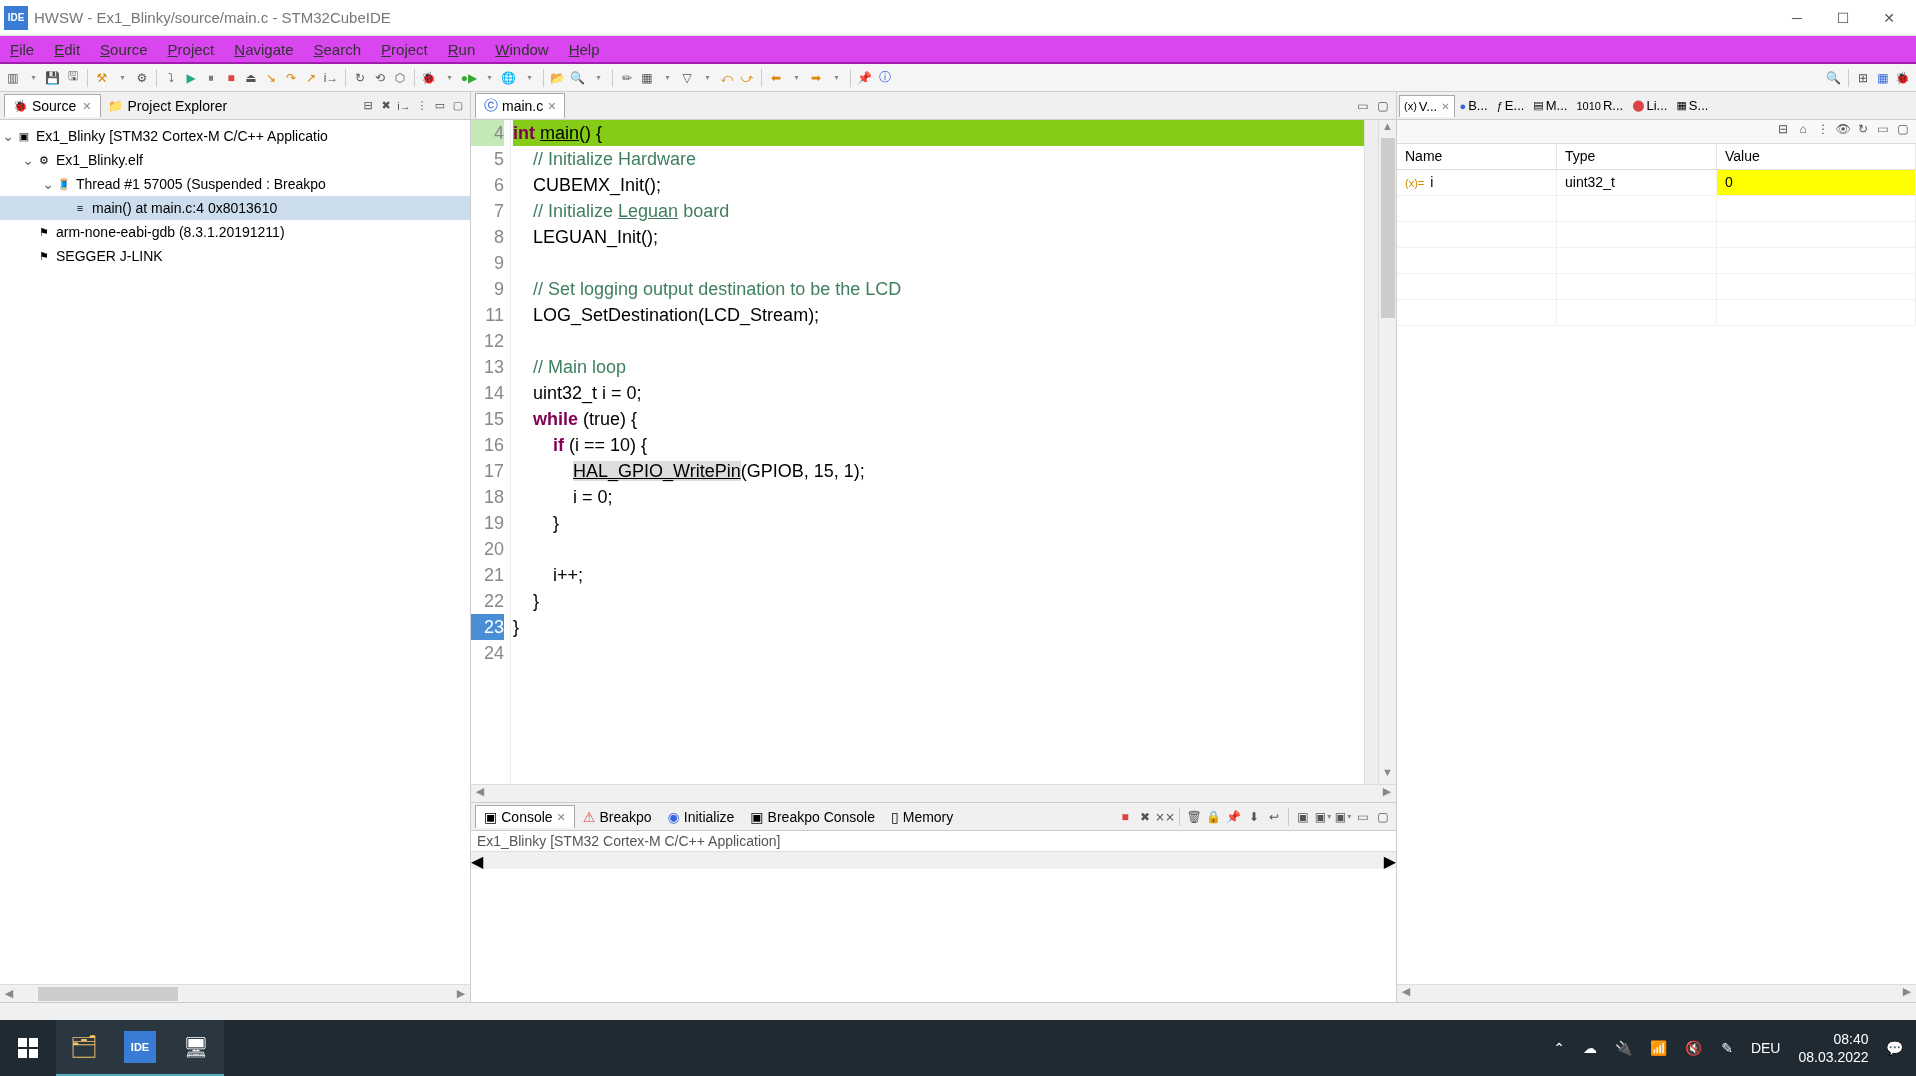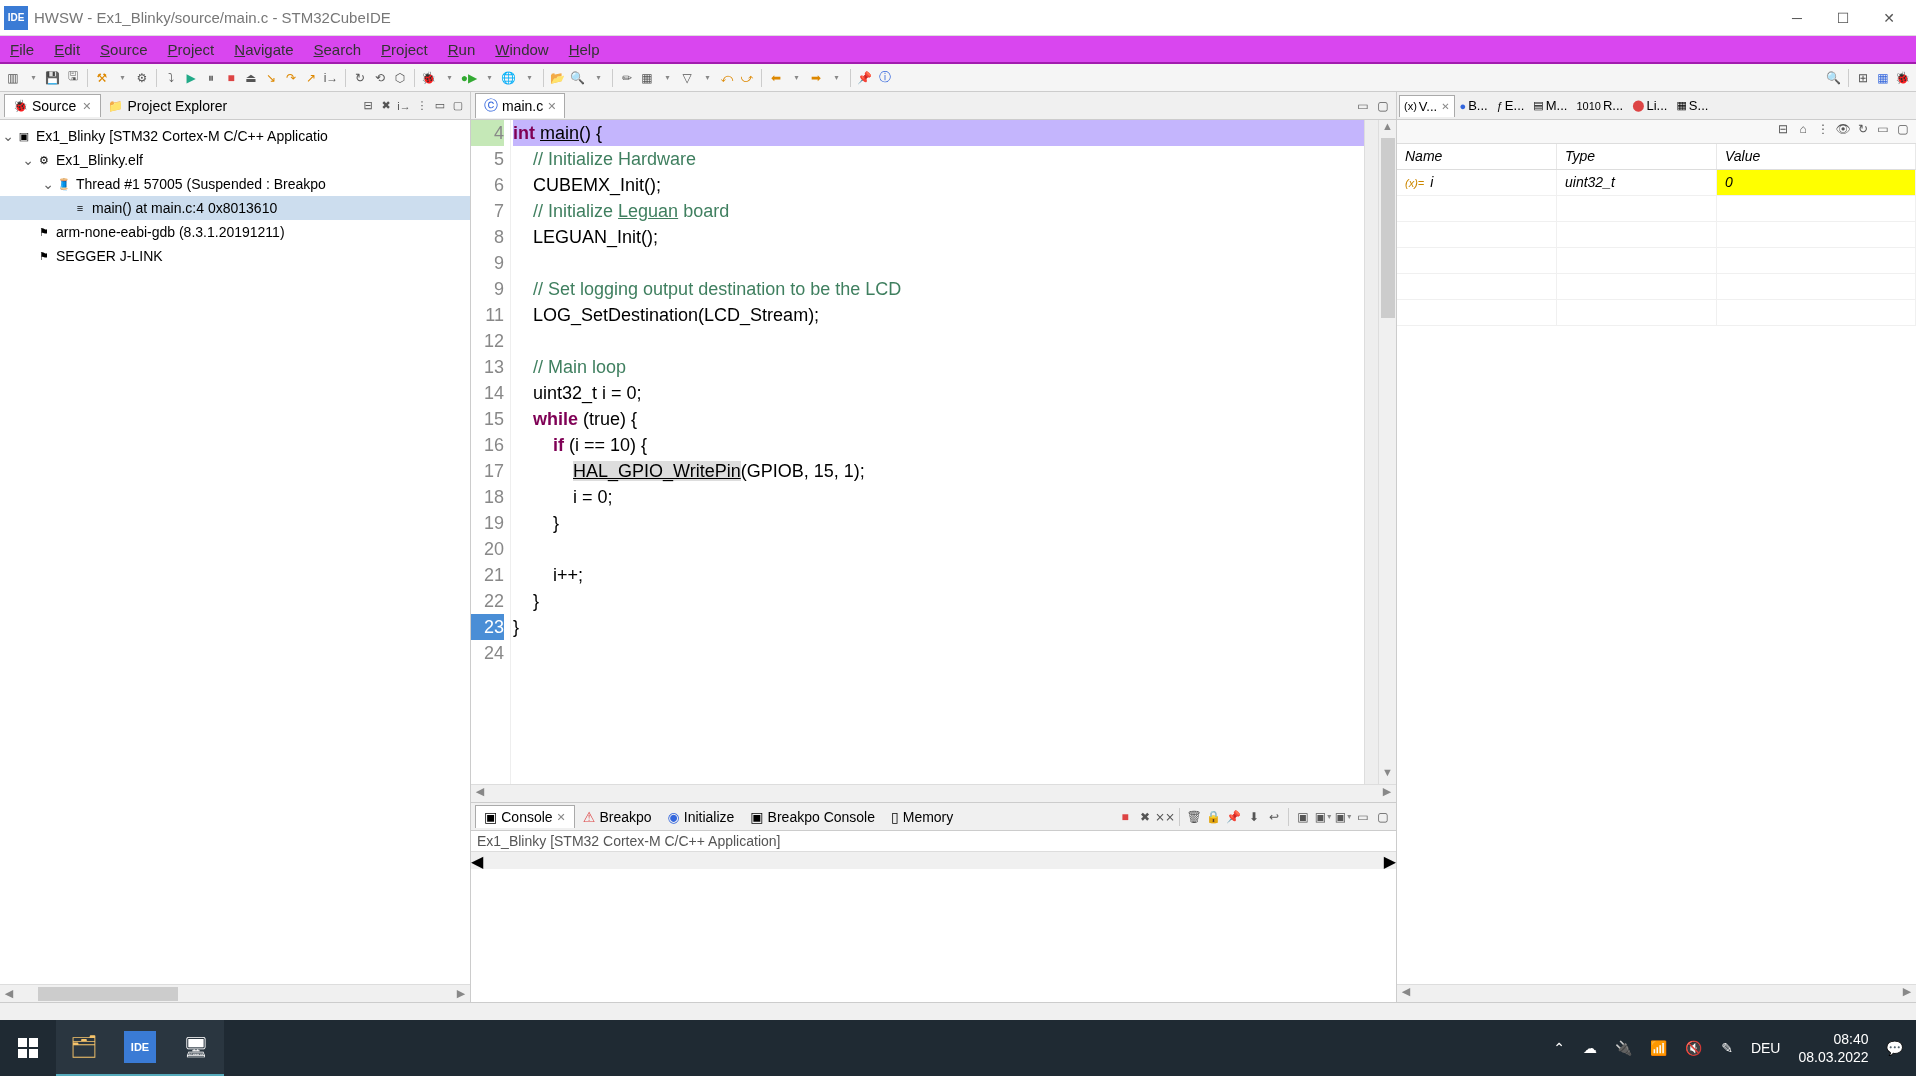--- a/index.html
+++ b/index.html
@@ -51,21 +51,21 @@
 
 
 .editor-panel { flex: 1; display: flex; flex-direction: column; background: #fff; min-width: 0; }
 .editor-tabs { height: 28px; background: #f0f0f0; border-bottom: 1px solid #ccc; display: flex; align-items: center; padding: 0 4px; }
 .etab { padding: 3px 8px; background: #fff; border: 1px solid #aaa; border-bottom: none; display: flex; align-items: center; gap: 4px; font-size: 14px; }
 .editor-body { flex: 1; display: flex; overflow: hidden; position: relative; }
 .gutter { width: 40px; background: #fff; border-right: 1px solid #eee; text-align: right; padding-right: 6px; font-family: "Consolas", monospace; font-size: 18px; color: #888; line-height: 26px; }
 .gutter .hl { background: #c5e8b7; }
 .gutter .bp { background: #4a8ed6; color: #fff; }
 .code { flex: 1; font-family: "Consolas", monospace; font-size: 18px; line-height: 26px; white-space: pre; padding-left: 2px; overflow: hidden; }
-.code .curline { background: #c4b5fd; display: inline-block; width: 100%; }
+.code .curline { background: #84cc16; display: inline-block; width: 100%; }
 .kw { color: #7f0055; font-weight: bold; }
 .cm { color: #3f7f5f; }
 .underline { text-decoration: underline; }
 .highlight-call { background: #ddd; }
 .editor-vscroll { width: 18px; background: #f0f0f0; border-left: 1px solid #ddd; display: flex; flex-direction: column; }
 .editor-vscroll .arrow { height: 18px; text-align: center; color: #888; font-size: 11px; }
 .editor-vscroll .track { flex: 1; position: relative; }
 .editor-vscroll .thumb { width: 14px; height: 180px; background: #ccc; margin: 0 auto; }
 .editor-hscroll { height: 18px; background: #f0f0f0; border-top: 1px solid #ddd; display: flex; }
 .editor-hscroll .arrow { width: 18px; text-align: center; color: #888; font-size: 11px; }
@@ -73,21 +73,21 @@
 .overview { width: 14px; background: #eee; border-left: 1px solid #ddd; }
 .etoolbar { margin-left: auto; display: flex; gap: 2px; }
 
 
 .vars-panel { width: 520px; background: #fff; border-left: 1px solid #ccc; display: flex; flex-direction: column; }
 .vtabs { height: 28px; background: #f0f0f0; border-bottom: 1px solid #ccc; display: flex; align-items: center; padding: 0 2px; gap: 1px; overflow: hidden; }
 .vtab { padding: 3px 4px; font-size: 13px; display: flex; align-items: center; gap: 2px; white-space: nowrap; }
 .vtab.active { background: #fff; border: 1px solid #aaa; border-bottom: none; }
 .vtab .ico { font-size: 11px; }
 .vtoolbar { height: 24px; background: #f8f8f8; border-bottom: 1px solid #ddd; display: flex; justify-content: flex-end; padding: 0 4px; gap: 2px; }
-.vtable { flex: 1; font-style: italic; }
+.vtable { flex: 1; }
 .vhdr { display: flex; height: 26px; background: #fff; border-bottom: 1px solid #ddd; }
 .vhdr div { padding: 4px 8px; font-size: 14px; border-right: 1px solid #e8e8e8; }
 .vcol-name { width: 160px; }
 .vcol-type { width: 160px; }
 .vcol-val { flex: 1; }
 .vrow { display: flex; height: 26px; border-bottom: 1px solid #f0f0f0; }
 .vrow div { padding: 4px 8px; font-size: 14px; border-right: 1px solid #f0f0f0; }
 .vrow .vcol-val { background: #ffff00; }
 .vrow .vico { color: #c80; font-size: 11px; margin-right: 6px; }
 

